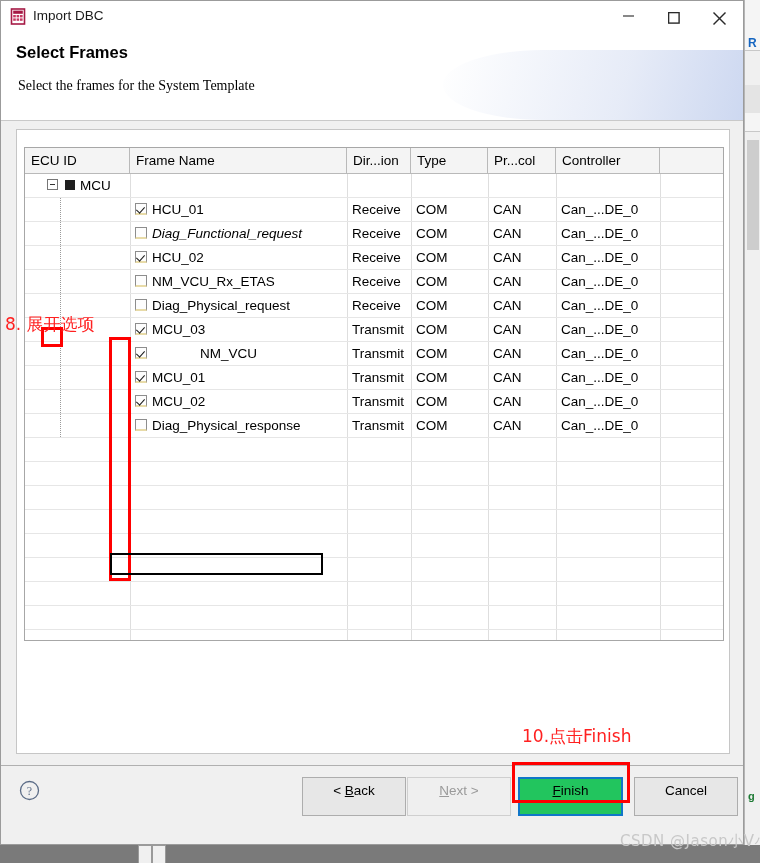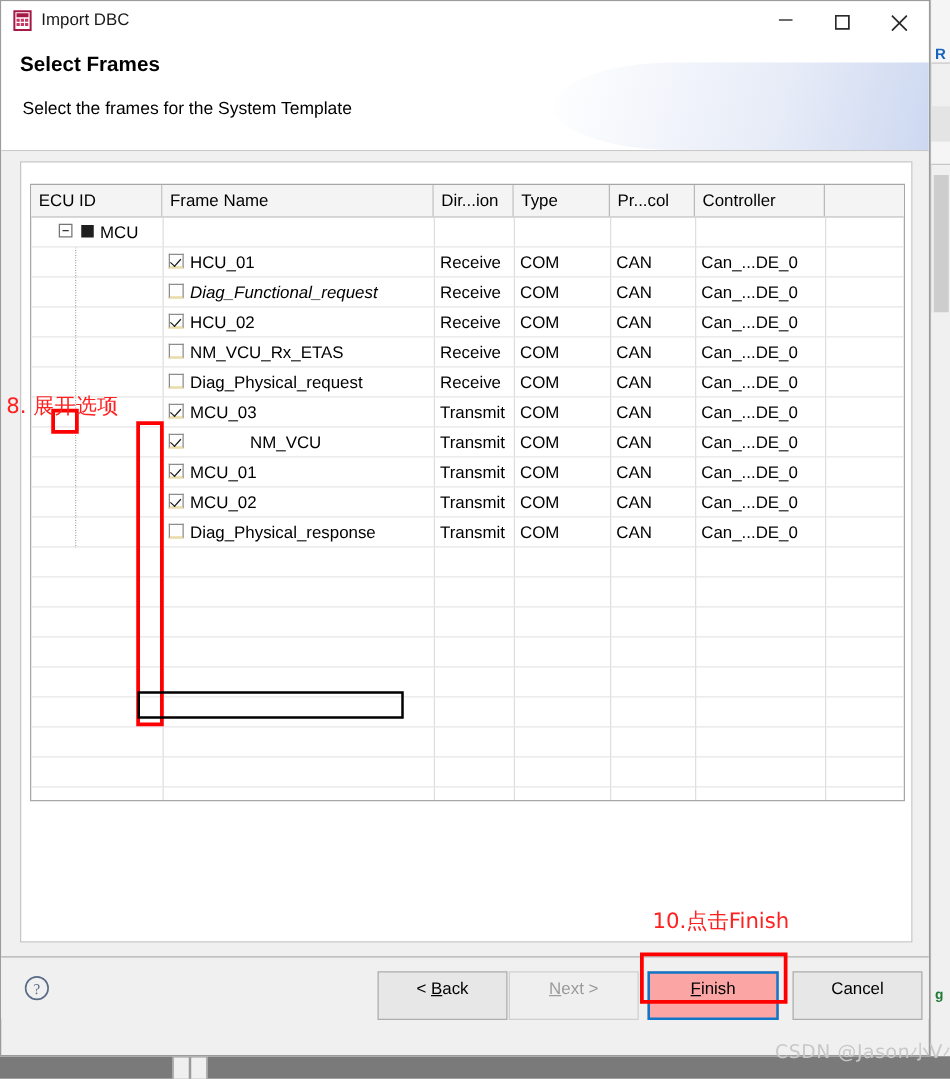--- a/index.html
+++ b/index.html
@@ -38,21 +38,21 @@
   #btn-close{right:1px;}
 
   
   #wiz-head{position:relative;height:88px;background:#ffffff;border-bottom:1px solid #c9c9c9;overflow:hidden;}
   #wiz-swoosh{
     position:absolute;right:-30px;top:18px;width:330px;height:70px;
     background:linear-gradient(105deg,rgba(255,255,255,0) 0%,rgba(226,232,246,.85) 55%,rgba(196,209,238,.95) 100%);
     border-radius:60% 0 0 60%/100% 0 0 100%;
   }
   #wiz-title{position:absolute;left:15px;top:11px;font-size:16.5px;font-weight:bold;color:#000;}
-  #wiz-sub{position:absolute;left:17px;top:46px;font-size:14px;color:#000;}
+  #wiz-sub{position:absolute;left:17px;top:46px;font-size:14px;color:#000;font-family:Liberation Serif, serif;}
 
   
   #wiz-body{position:relative;height:694px;background:#f0f0f0;}
 
   
   #group{
     position:absolute;left:15px;top:8px;width:714px;height:625px;
     border:1px solid #c6c6c6;background:#ffffff;box-sizing:border-box;
   }
   #group-label{position:absolute;left:26px;top:127px;background:#f0f0f0;padding:0 4px;font-size:13.5px;color:#000;}
@@ -92,21 +92,21 @@
 
   
   #btnbar{position:absolute;left:0;top:644px;width:742px;height:49px;border-top:1px solid #b0b0b0;background:#f0f0f0;}
   #help-icon{position:absolute;left:18px;top:14px;width:21px;height:21px;}
   .wbtn{position:absolute;top:11px;width:104px;height:39px;background:#e7e7e7;border:1px solid #adadad;
         font-size:13.5px;color:#000;line-height:25px;text-align:center;box-sizing:border-box;font-family:"Liberation Sans",sans-serif;}
   .wbtn.disabled{color:#9a9a9a;background:#efefef;border-color:#cfcfcf;}
   .wbtn u{text-decoration:underline;}
   #btn-back{left:301px;}
   #btn-next{left:406px;}
-  #btn-finish{left:517px;width:105px;border:2px solid #1076c8;background:#fca5a5;line-height:23px;}
+  #btn-finish{left:517px;width:105px;border:2px solid #1076c8;background:#22c55e;line-height:23px;}
   #btn-cancel{left:633px;width:104px;}
 
   #watermark{position:absolute;left:620px;top:832px;font-size:15px;color:#c8c8c8;letter-spacing:.5px;white-space:nowrap;font-family:"DejaVu Sans",sans-serif;}
 </style>
 </head>
 <body>
 
 <div id="bg-app">
   <div id="bg-right-strip">
     <div class="seg" style="top:0;height:32px;"></div>

